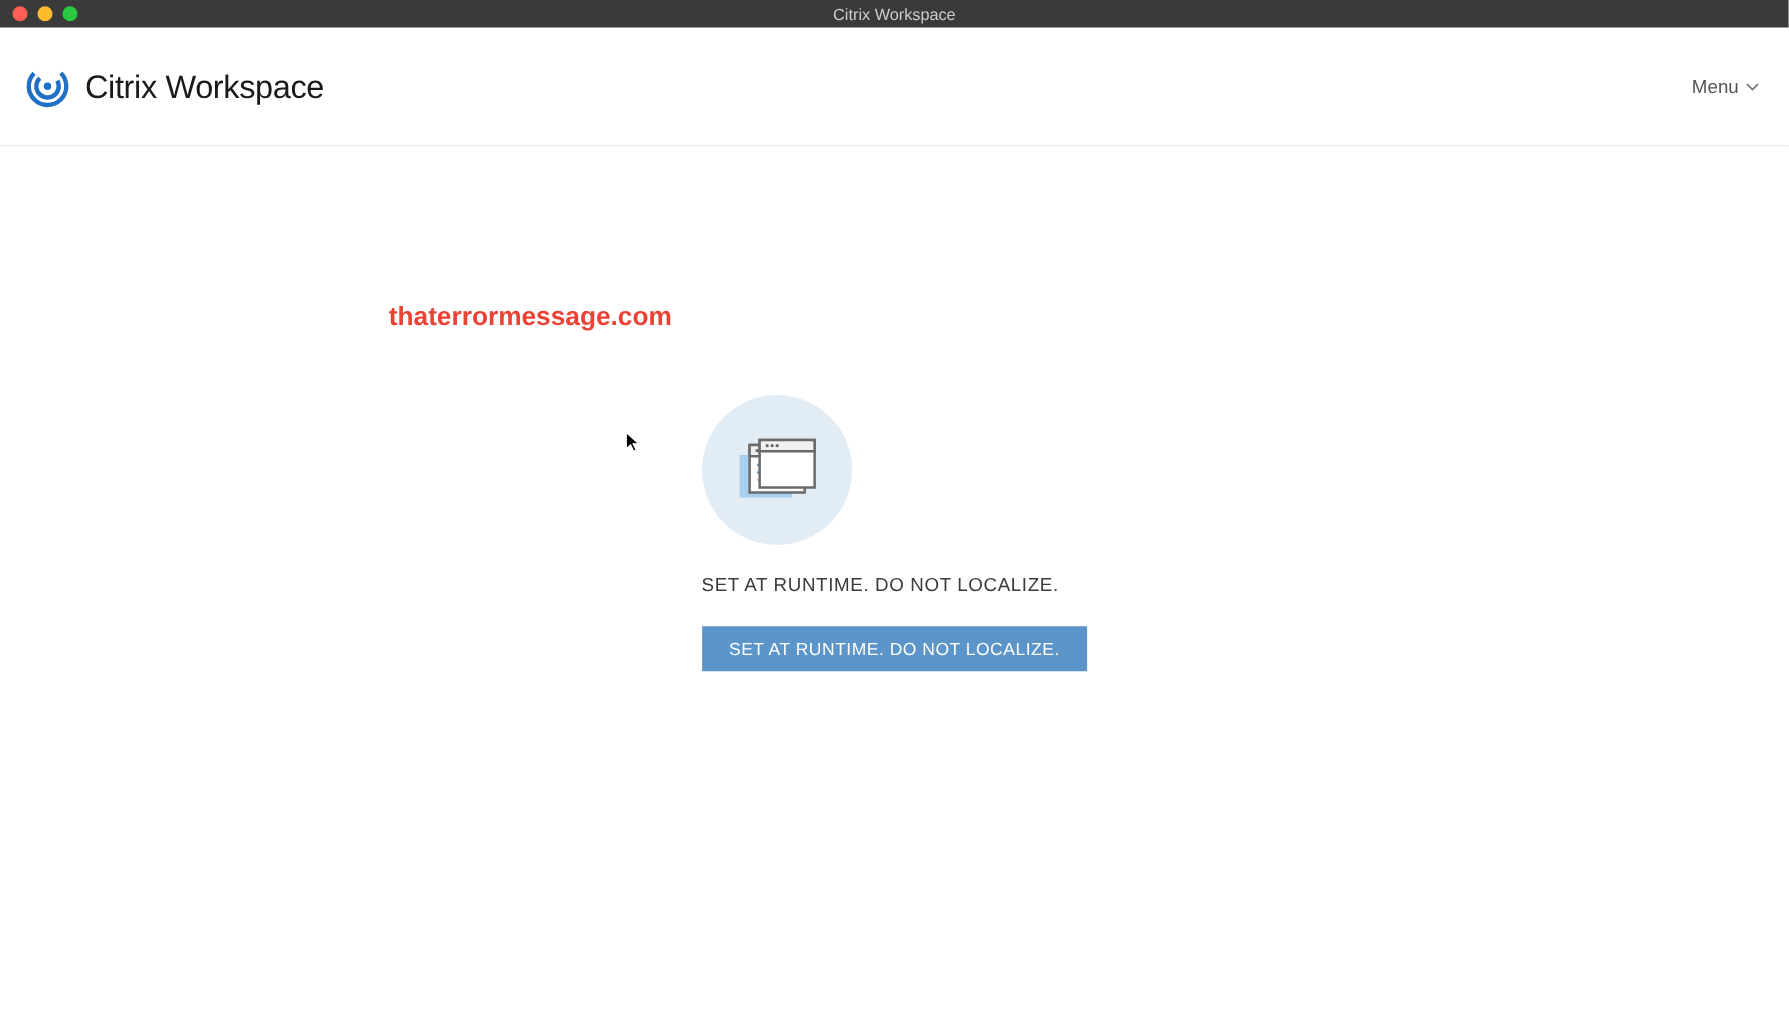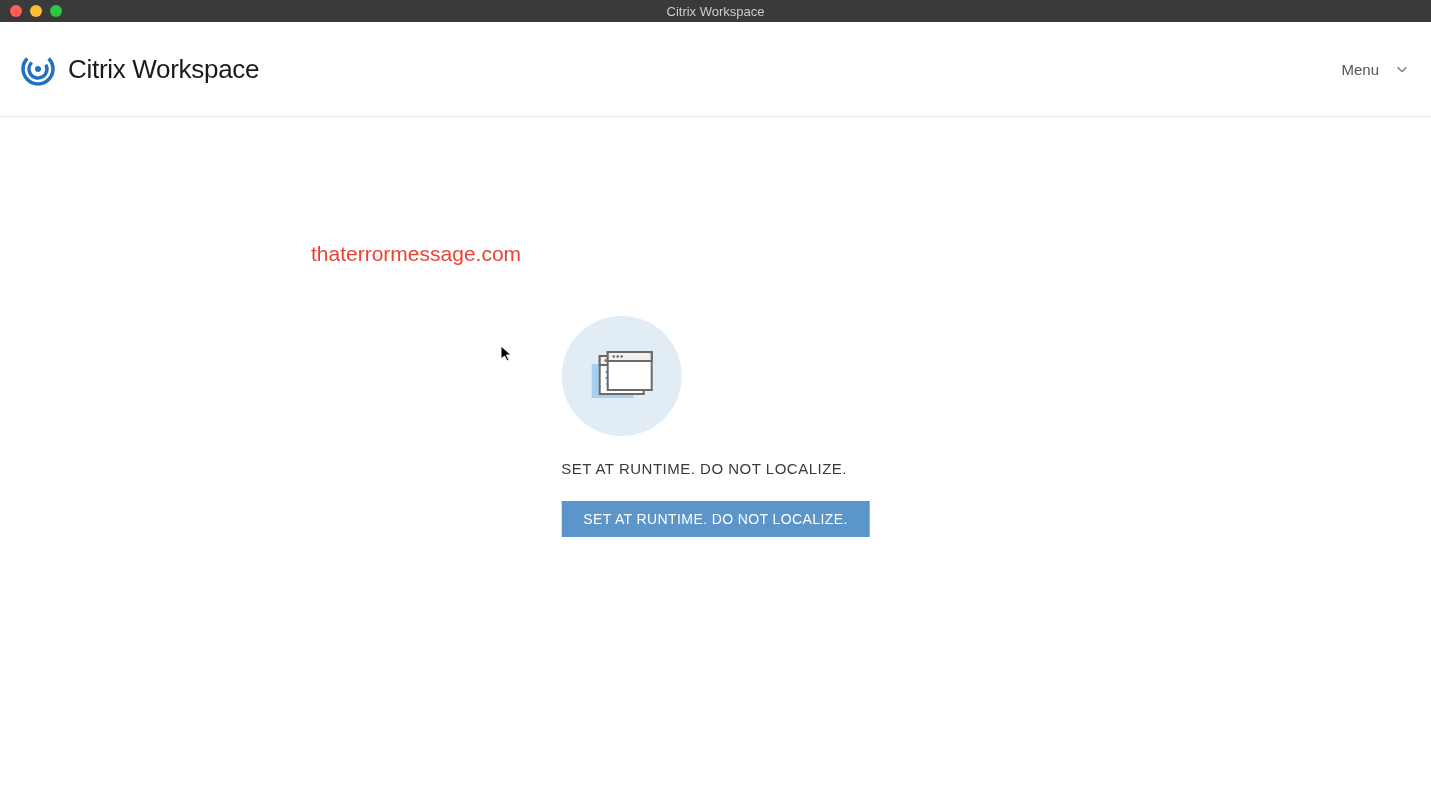--- a/index.html
+++ b/index.html
@@ -63,37 +63,37 @@
     }
     .brand-text {
       font-size: 26px;
       font-weight: 500;
       color: #1a1a1a;
       letter-spacing: -0.3px;
     }
     .menu-btn {
       display: flex;
       align-items: center;
-      gap: 16px;
+      gap: 4px;
       color: #555;
       font-size: 15px;
       cursor: pointer;
       padding: 6px 2px;
     }
     .chevron-down {
       width: 14px;
       height: 14px;
     }
     .watermark {
       position: absolute;
       top: 242px;
       left: 311px;
       color: #ea4335;
       font-size: 21px;
-      font-weight: 400;
+      font-weight: 700;
     }
     .main-content {
       position: absolute;
       top: 316px;
       left: 50%;
       transform: translateX(-50%);
       display: flex;
       flex-direction: column;
       align-items: flex-start;
     }

